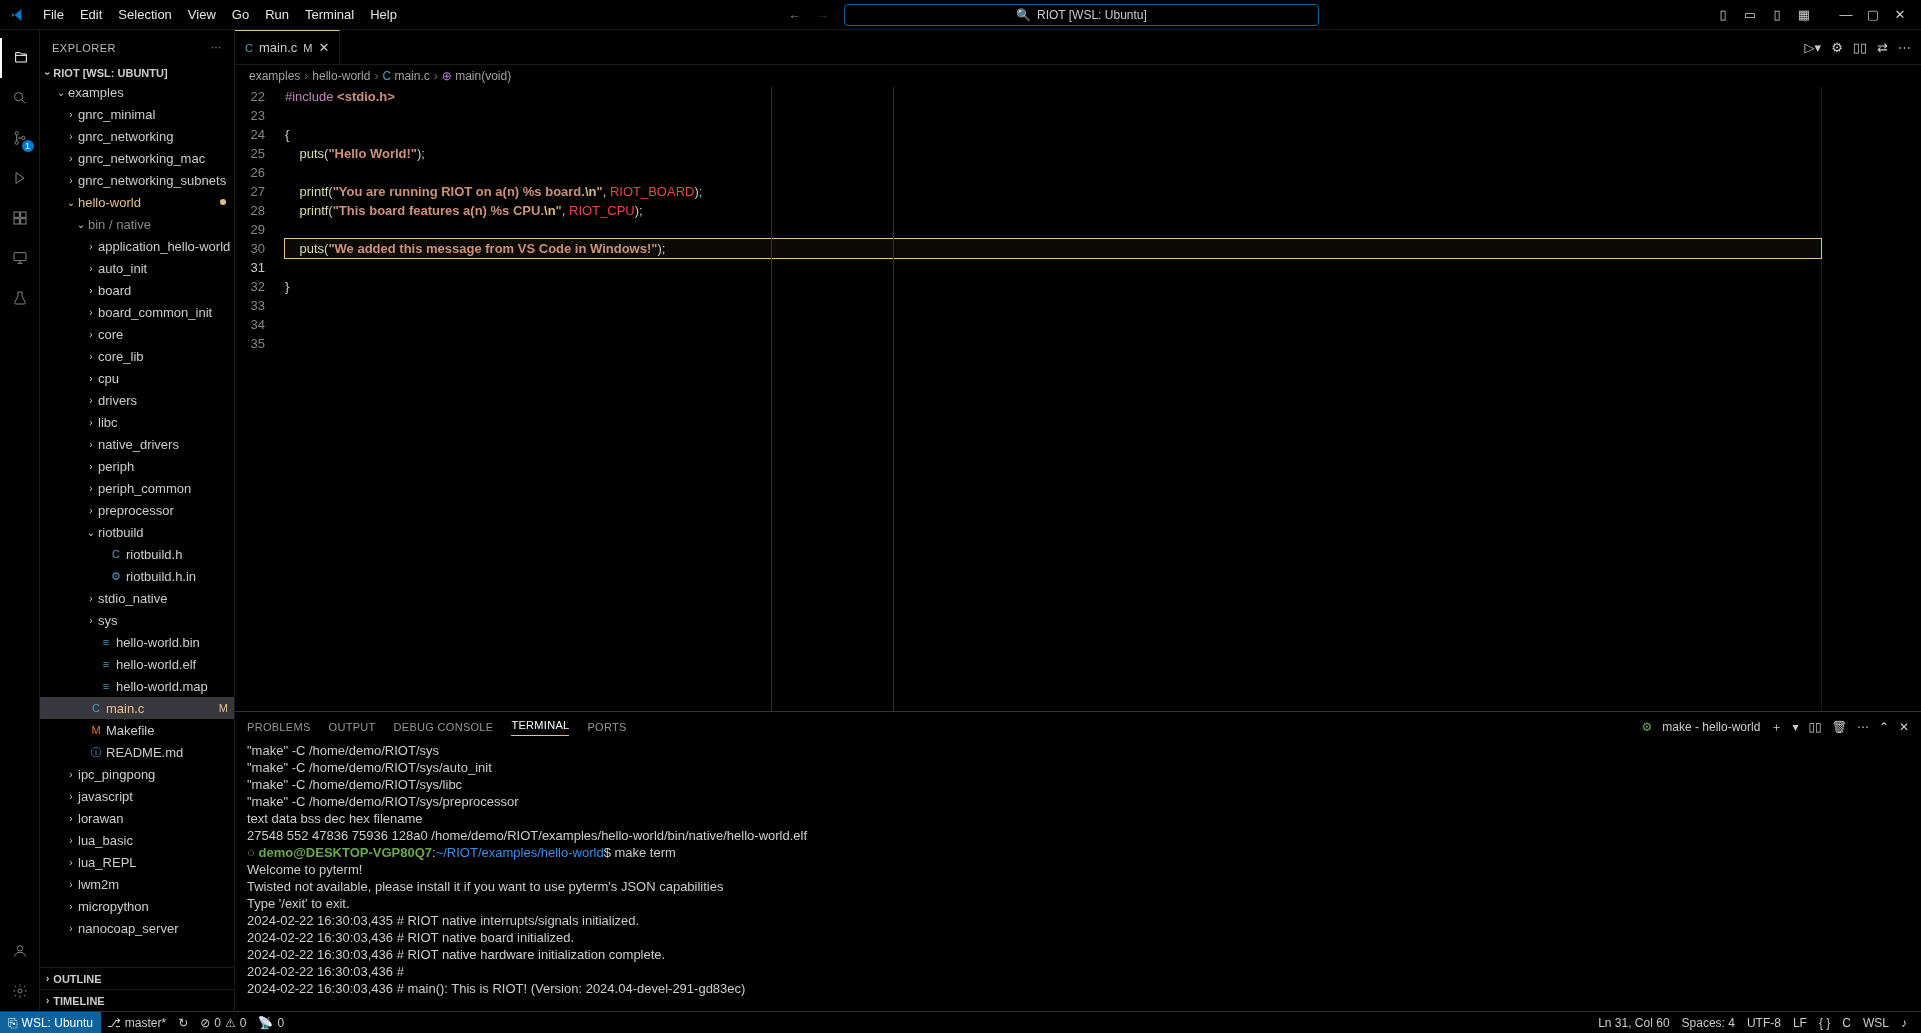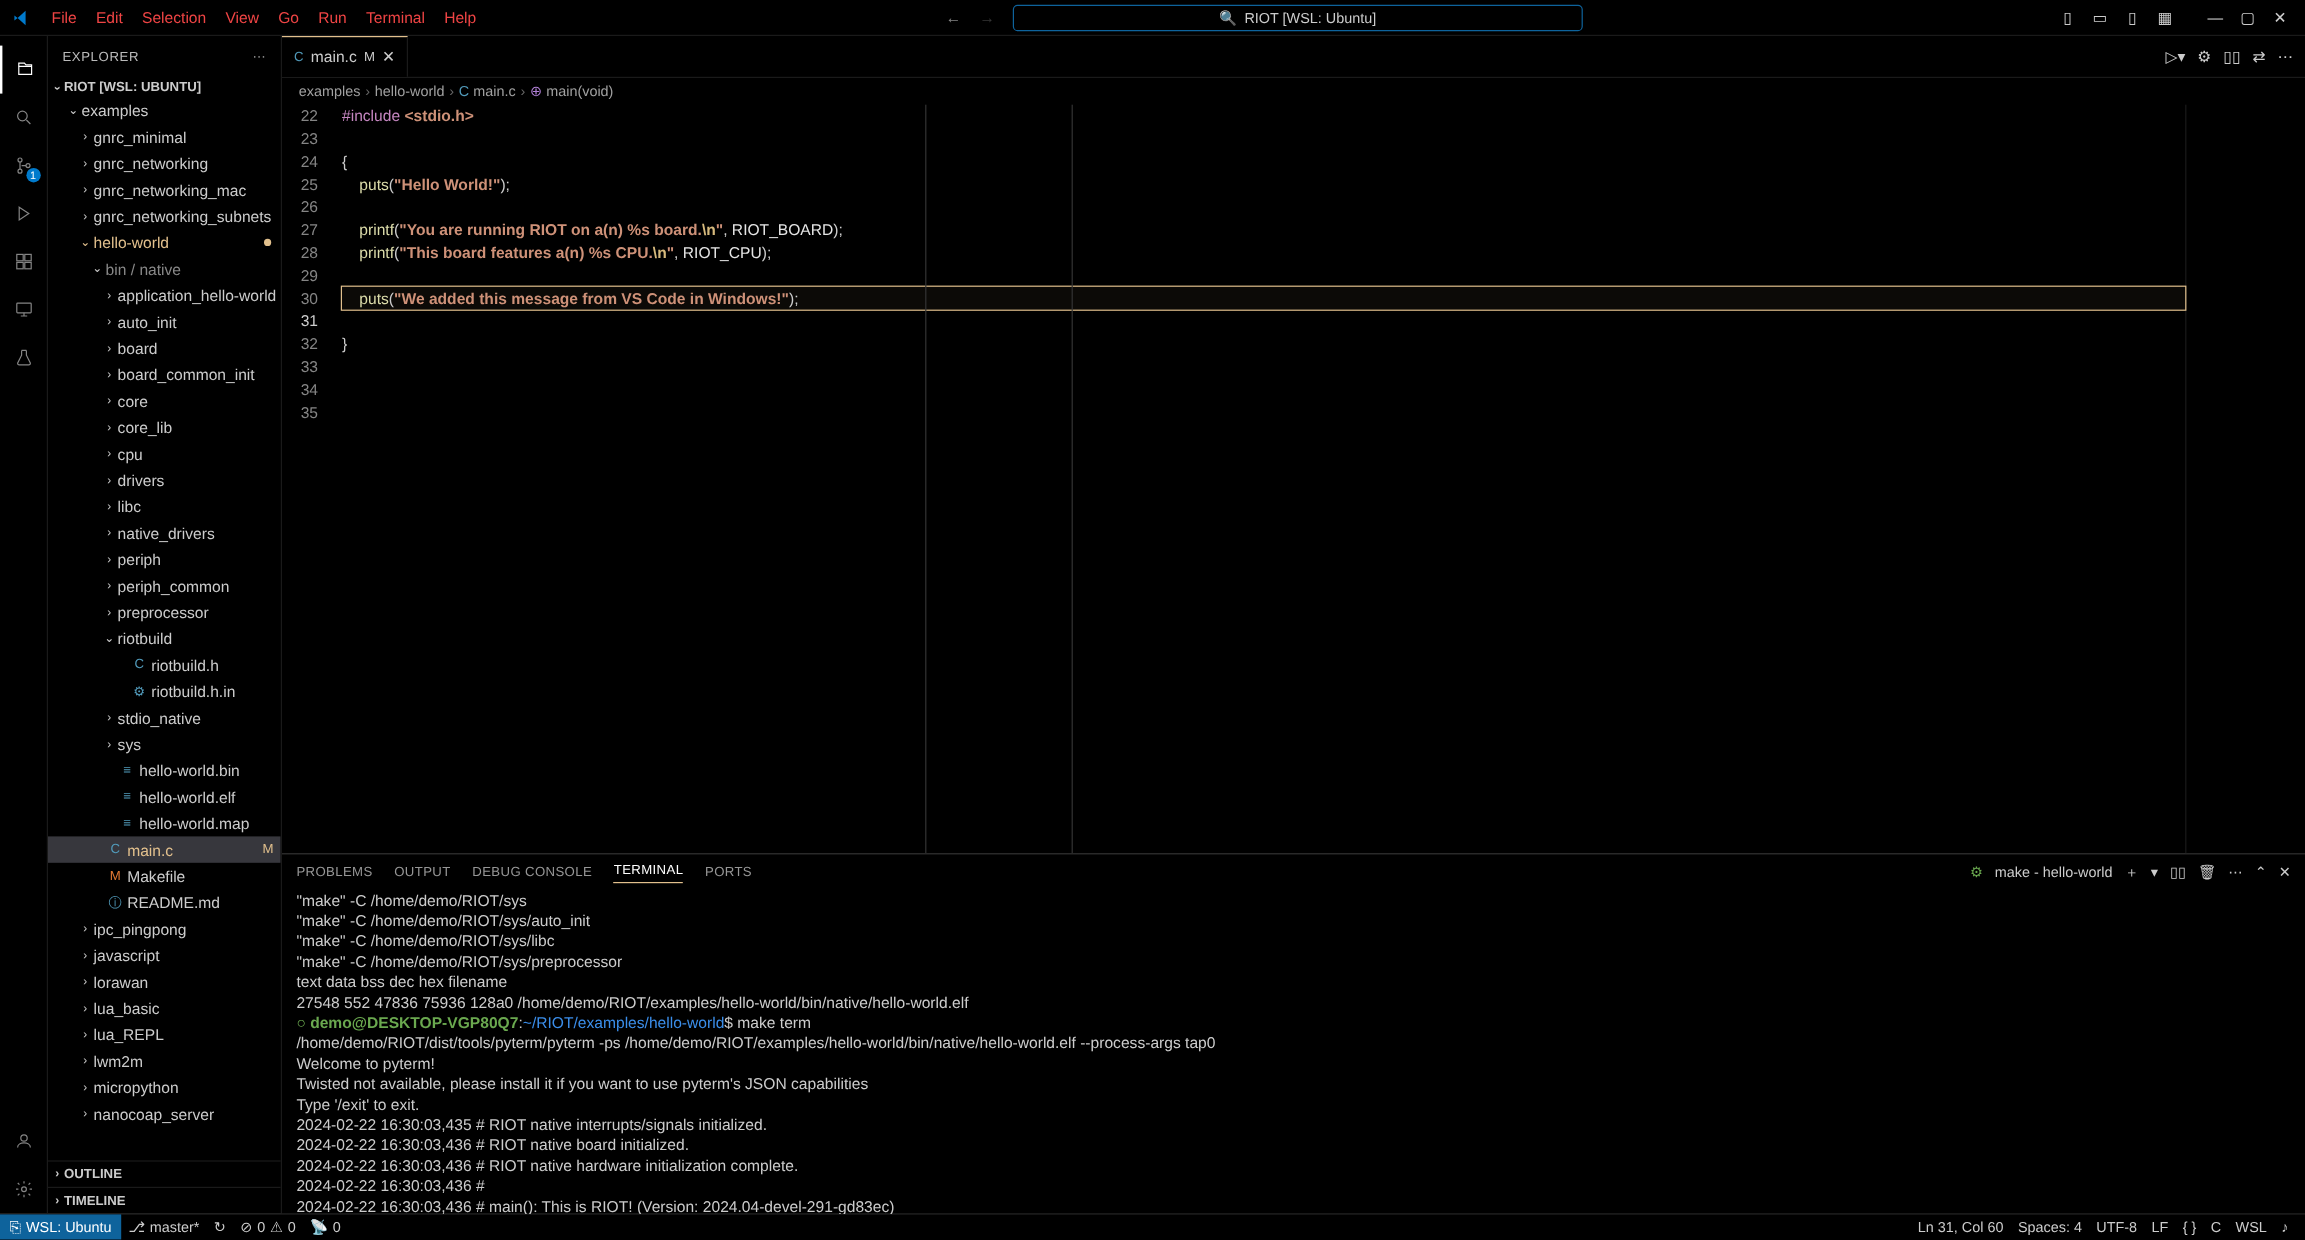--- a/index.html
+++ b/index.html
@@ -1,20 +1,20 @@
 <!DOCTYPE html>
 <html><head>
 <meta charset="utf-8">
 <style>
 * { margin: 0; padding: 0; box-sizing: border-box; font-family: 'Segoe UI', sans-serif; }
 body { background: #000000; color: #cccccc; font-size: 13px; overflow: hidden; width: 1921px; height: 1033px; }
 .titlebar { height: 30px; background: #000000; display: flex; align-items: center; border-bottom: 1px solid #1a1a1a; }
 .titlebar .vscode-icon { width: 35px; display: flex; justify-content: center; align-items: center; }
 .menubar { display: flex; }
-.menubar .menu-item { padding: 0 8px; height: 14px; display: flex; align-items: center; cursor: pointer; color: #ef4444; font-size: 13px; }
+.menubar .menu-item { padding: 0 8px; height: 14px; display: flex; align-items: center; cursor: pointer; color: #e5e5e5; font-size: 13px; }
 .nav-arrows { margin-left: auto; display: flex; gap: 15px; padding-right: 15px; color: #858585; }
 .search-box { width: 475px; height: 22px; background: #000000; border: 1px solid #0e639c; border-radius: 4px; display: flex; align-items: center; justify-content: center; color: #cccccc; font-size: 12px; margin-right: auto; }
 .window-controls { display: flex; gap: 5px; padding: 0 10px; }
 .window-controls .wc { width: 22px; height: 22px; display: flex; align-items: center; justify-content: center; color: #cccccc; cursor: pointer; }
 .main-layout { display: flex; height: calc(100% - 30px - 22px); }
 .activity-bar { width: 40px; background: #000000; display: flex; flex-direction: column; align-items: center; padding-top: 8px; border-right: 1px solid #1a1a1a; }
 .activity-bar .ab-icon { width: 40px; height: 40px; display: flex; align-items: center; justify-content: center; color: #858585; cursor: pointer; position: relative; }
 .activity-bar .ab-icon.active { color: #ffffff; border-left: 2px solid #ffffff; }
 .activity-bar .ab-icon.bottom { margin-top: auto; }
 .ab-badge { position: absolute; bottom: 6px; right: 6px; background: #007acc; color: white; border-radius: 8px; font-size: 9px; min-width: 12px; height: 12px; display: flex; align-items: center; justify-content: center; padding: 0 2px; }
@@ -49,21 +49,21 @@
 .code-line.highlighted { background: rgba(226, 192, 141, 0.05); outline: 1px solid #e2c08d; }
 .ruler1 { position: absolute; left: 486px; top: 0; bottom: 0; width: 1px; background: #333333; }
 .ruler2 { position: absolute; left: 608px; top: 0; bottom: 0; width: 1px; background: #333333; }
 .minimap { width: 100px; background: #000000; border-left: 1px solid #1a1a1a; }
 .kw { color: #569cd6; }
 .fn { color: #dcdcaa; }
 .str { color: #ce9178; font-weight: bold; }
 .esc { color: #d7ba7d; }
 .num { color: #b5cea8; }
 .inc { color: #c586c0; }
-.const { color: #e5e5e5; }
+.const { color: #ef4444; }
 .panel { height: 300px; background: #000000; border-top: 1px solid #333333; display: flex; flex-direction: column; }
 .panel-tabs { height: 30px; display: flex; align-items: center; padding: 0 12px; gap: 18px; }
 .panel-tab { font-size: 11px; color: #969696; cursor: pointer; letter-spacing: 0.3px; }
 .panel-tab.active { color: #ffffff; border-bottom: 1px solid #e2c08d; padding-bottom: 4px; }
 .panel-actions { margin-left: auto; display: flex; align-items: center; gap: 10px; color: #cccccc; font-size: 12px; }
 .panel-actions .task-icon { color: #6aa84f; }
 .terminal { flex: 1; padding: 0 12px; font-family: 'Consolas', monospace; font-size: 13px; line-height: 17px; overflow-y: auto; color: #cccccc; }
 .terminal .t-green { color: #6aa84f; font-weight: bold; }
 .terminal .t-blue { color: #3b8eea; font-weight: normal; }
 .status-bar { height: 22px; background: #000000; border-top: 1px solid #333333; display: flex; align-items: center; font-size: 12px; color: #cccccc; padding: 0 8px; }
@@ -444,21 +444,20 @@
         </div>
       </div>
       <div class="terminal" id="terminal">
           <div>"make" -C /home/demo/RIOT/sys</div>
           <div>"make" -C /home/demo/RIOT/sys/auto_init</div>
           <div>"make" -C /home/demo/RIOT/sys/libc</div>
           <div>"make" -C /home/demo/RIOT/sys/preprocessor</div>
           <div>   text    data     bss     dec     hex filename</div>
           <div>  27548     552   47836   75936   128a0 /home/demo/RIOT/examples/hello-world/bin/native/hello-world.elf</div>
           <div><span style="color:#6aa84f">○ </span><span class="t-green">demo@DESKTOP-VGP80Q7</span>:<span class="t-blue">~/RIOT/examples/hello-world</span>$ make term</div>
-          <div>/home/demo/RIOT/dist/tools/pyterm/pyterm -ps /home/demo/RIOT/examples/hello-world/bin/native/hello-world.elf --process-args tap0</div>
           <div>Welcome to pyterm!</div>
           <div>Twisted not available, please install it if you want to use pyterm's JSON capabilities</div>
           <div>Type '/exit' to exit.</div>
           <div>2024-02-22 16:30:03,435 # RIOT native interrupts/signals initialized.</div>
           <div>2024-02-22 16:30:03,436 # RIOT native board initialized.</div>
           <div>2024-02-22 16:30:03,436 # RIOT native hardware initialization complete.</div>
           <div>2024-02-22 16:30:03,436 #</div>
           <div>2024-02-22 16:30:03,436 # main(): This is RIOT! (Version: 2024.04-devel-291-gd83ec)</div>
         </div>
     </div>

